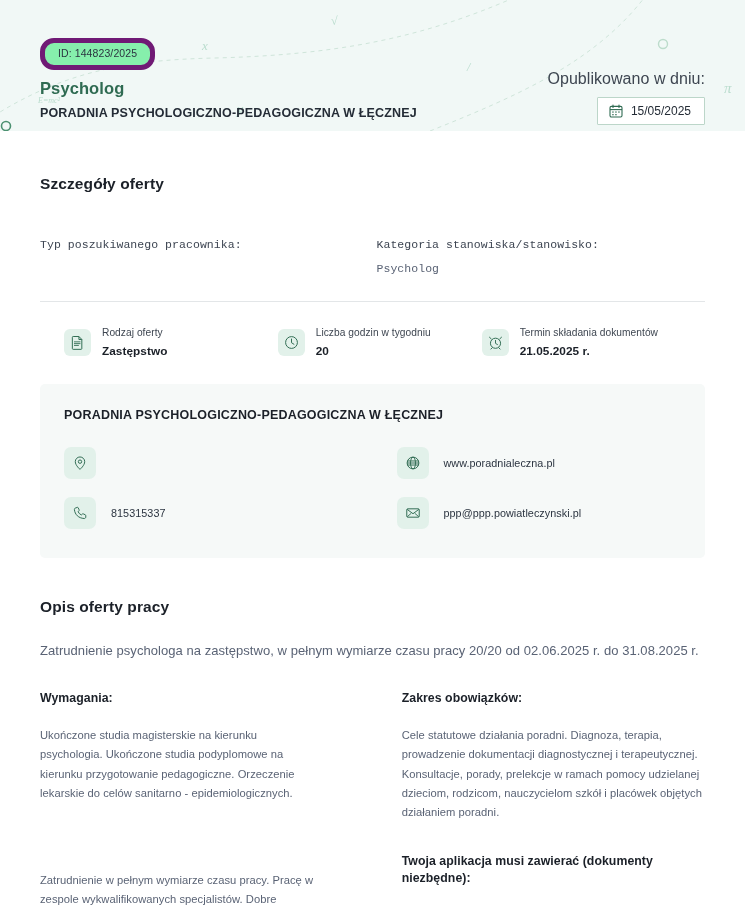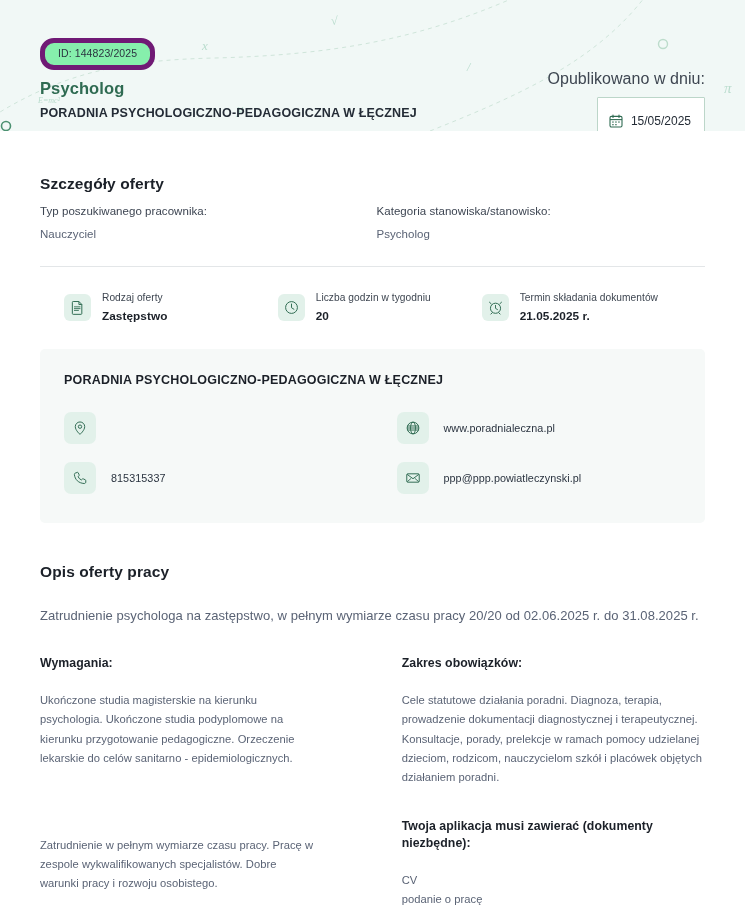--- a/index.html
+++ b/index.html
@@ -94,42 +94,43 @@
   }
 
   .date-badge {
     margin-top: 9px;
     display: inline-flex;
     align-items: center;
     gap: 8px;
     background: #ffffff;
     border: 1px solid #bcd6c9;
     border-radius: 1px;
-    padding: 16px 13px 6px 11px;
+    padding: 6px 13px 6px 11px;
     font-size: 12px;
     color: #242c36;
   }
 
   .date-badge svg { display: block; }
 
   
   .body-wrap { padding: 0 40px; }
 
   .section-title {
     font-size: 15.5px;
     font-weight: bold;
     color: #1b2028;
     letter-spacing: 0.1px;
   }
 
   .h-details { padding-top: 44px; }
 
   .two-col {
     display: flex;
-    margin-top: 12px;
+    margin-top: 45px;
+    font-family: Liberation Mono, monospace;
   }
   .two-col > div { width: 50%; }
   .two-col .col-right { padding-left: 4px; }
 
   .field-label {
     font-size: 11.5px;
     color: #3d4552;
     letter-spacing: 0.05px;
   }
   .field-value {
@@ -317,21 +318,20 @@
   </div>
 
   <div class="body-wrap">
 
     <div class="h-details">
       <div class="section-title">Szczegóły oferty</div>
 
       <div class="two-col">
         <div class="col-left">
           <div class="field-label">Typ poszukiwanego pracownika:</div>
-          <div class="field-value">Nauczyciel</div>
         </div>
         <div class="col-right">
           <div class="field-label">Kategoria stanowiska/stanowisko:</div>
           <div class="field-value">Psycholog</div>
         </div>
       </div>
 
       <div class="divider"></div>
 
       <div class="stats-row">

